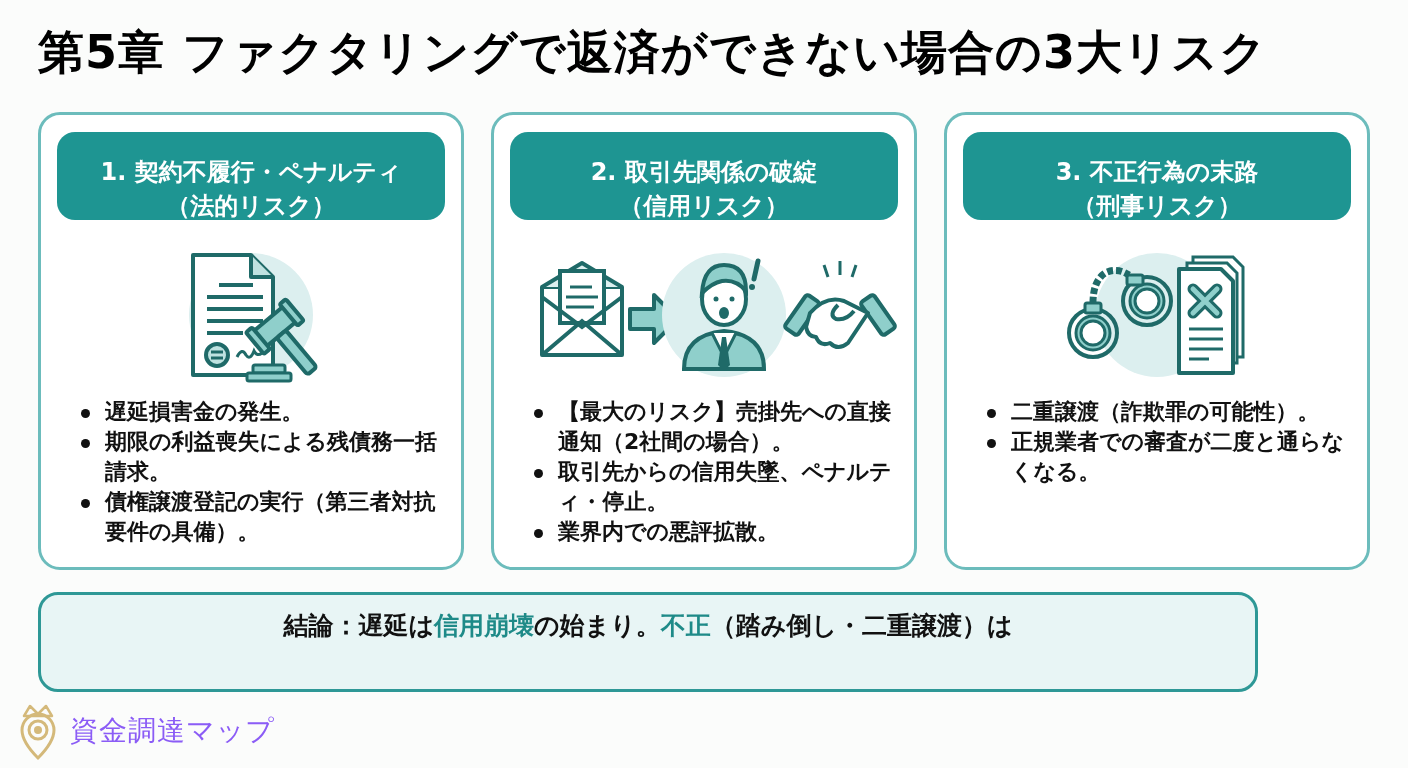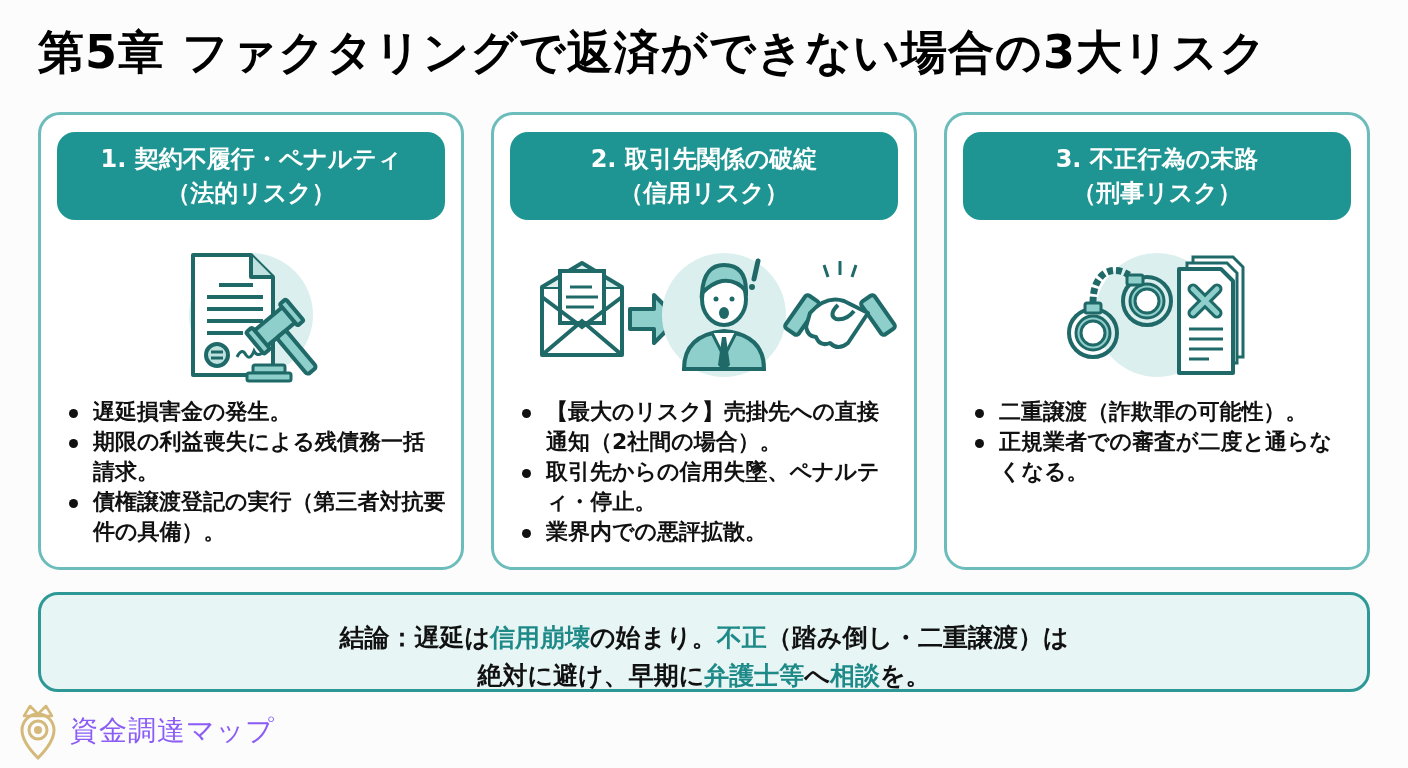--- a/index.html
+++ b/index.html
@@ -20,42 +20,42 @@
     border: 3px solid #6cbcbc; border-radius: 22px; background: #ffffff;
   }
   .card.c1 { left: 38px; }
   .card.c2 { left: 491px; }
   .card.c3 { left: 944px; }
   .pill {
     position: absolute; left: 16px; right: 16px; top: 17px; height: 88px;
     background: #1e9592; border-radius: 18px;
     color: #ffffff; text-align: center;
     font-size: 24px; font-weight: bold; line-height: 34px;
-    padding-top: 10px;
+    padding-top: 23px;
   }
   .pill span { display: block; }
   .icon-area {
     position: absolute; left: 0; right: 0; top: 122px; height: 150px;
     display: flex; align-items: center; justify-content: center;
   }
   .bullets {
-    position: absolute; left: 24px; right: 14px; top: 282px;
+    position: absolute; left: 36px; right: 14px; top: 282px;
     list-style: none;
     font-size: 22px; font-weight: bold; line-height: 30px; color: #111;
   }
   .bullets li { position: relative; padding-left: 28px; }
   .bullets li::before {
     content: ""; position: absolute; left: 4px; top: 12px;
     width: 9px; height: 9px; background: #111; border-radius: 50%;
   }
   .conclusion {
-    position: absolute; left: 38px; top: 592px; width: 1332px; height: 100px;
+    position: absolute; left: 38px; top: 592px; width: 1220px; height: 100px;
     border: 3px solid #2e9896; border-radius: 20px; background: #e8f5f5;
     text-align: center; font-size: 25px; font-weight: bold; line-height: 38px;
-    padding-top: 24px; color: #111;
+    padding-top: 12px; color: #111;
   }
   .hl { color: #1e8a88; }
   .brand {
     position: absolute; left: 18px; top: 700px;
     display: flex; align-items: center; gap: 12px;
   }
   .brand-name { font-size: 28px; color: #8b5cf6; letter-spacing: 1px; }
 </style>
 </head>
 <body>
@@ -184,23 +184,20 @@
   <ul class="bullets">
     <li>二重譲渡（詐欺罪の可能性）。</li>
     <li>正規業者での審査が二度と通らなくなる。</li>
   </ul>
 </div>
 
 <div class="conclusion">
   <div>
     <span>結論：遅延は</span><span class="hl">信用崩壊</span><span>の始まり。</span><span class="hl">不正</span><span>（踏み倒し・二重譲渡）は</span>
   </div>
-  <div>
-    <span>絶対に避け、早期に</span><span class="hl">弁護士等</span><span>へ</span><span class="hl">相談</span><span>を。</span>
-  </div>
 </div>
 
 <div class="brand">
   <svg width="40" height="62" viewBox="0 0 40 62">
     <path d="M6 16 l6 -10 l8 8 l8 -8 l6 10 z" fill="none" stroke="#d4b97a" stroke-width="2.5" stroke-linejoin="round"></path>
     <path d="M20 58 q-16 -16 -16 -28 a16 16 0 0 1 32 0 q0 12 -16 28 z" fill="none" stroke="#d4b97a" stroke-width="3"></path>
     <circle cx="20" cy="30" r="9" fill="none" stroke="#d4b97a" stroke-width="3"></circle>
     <circle cx="20" cy="30" r="4" fill="#d4b97a"></circle>
   </svg>
   <span class="brand-name">資金調達マップ</span>

